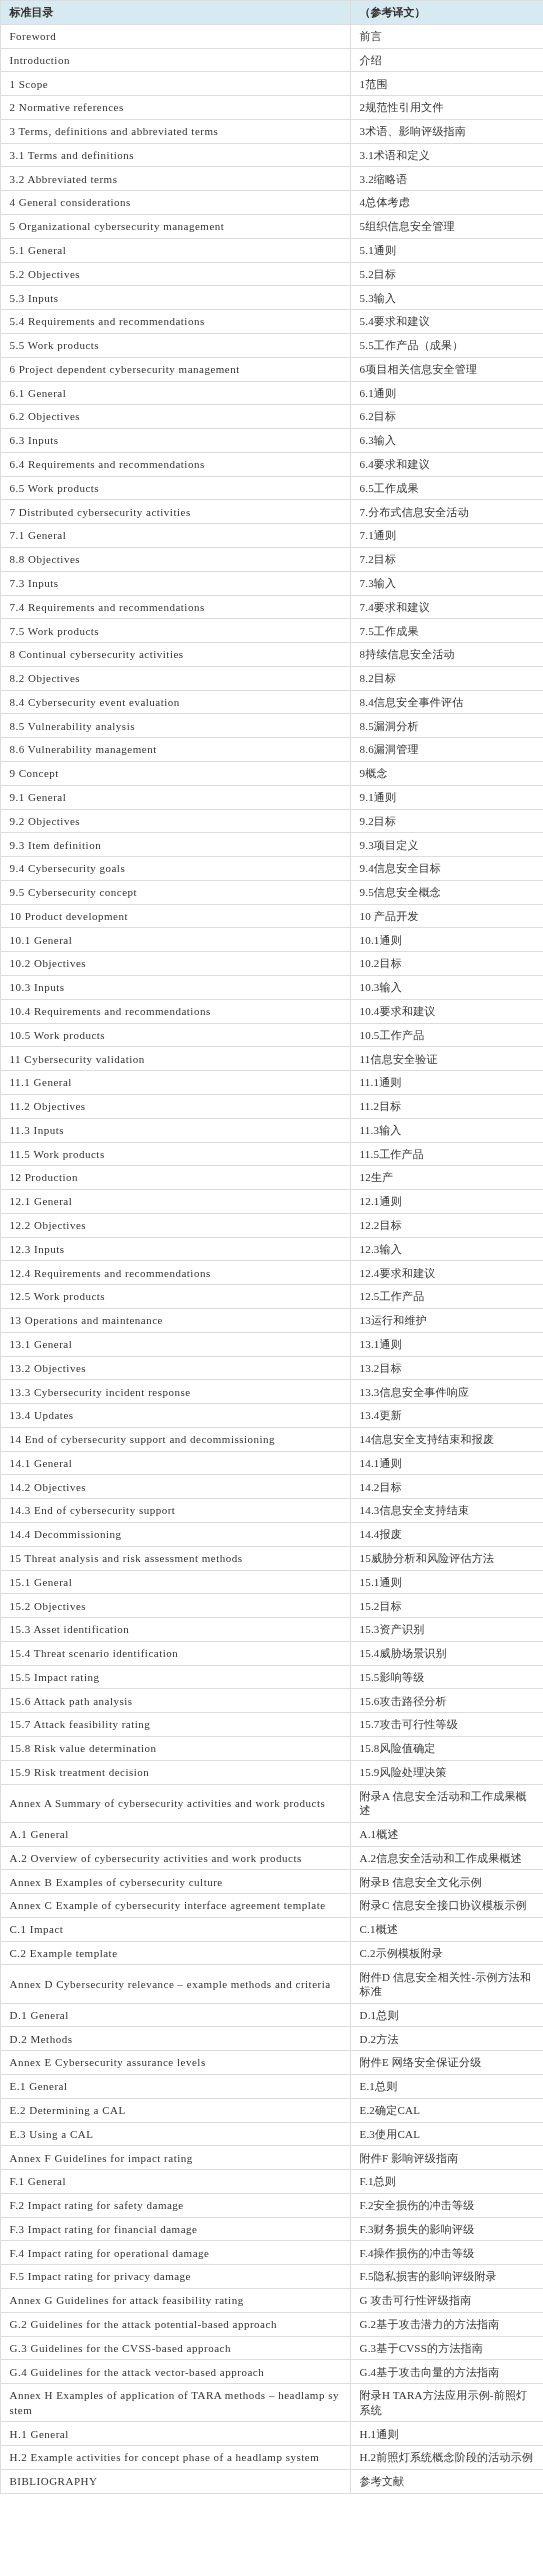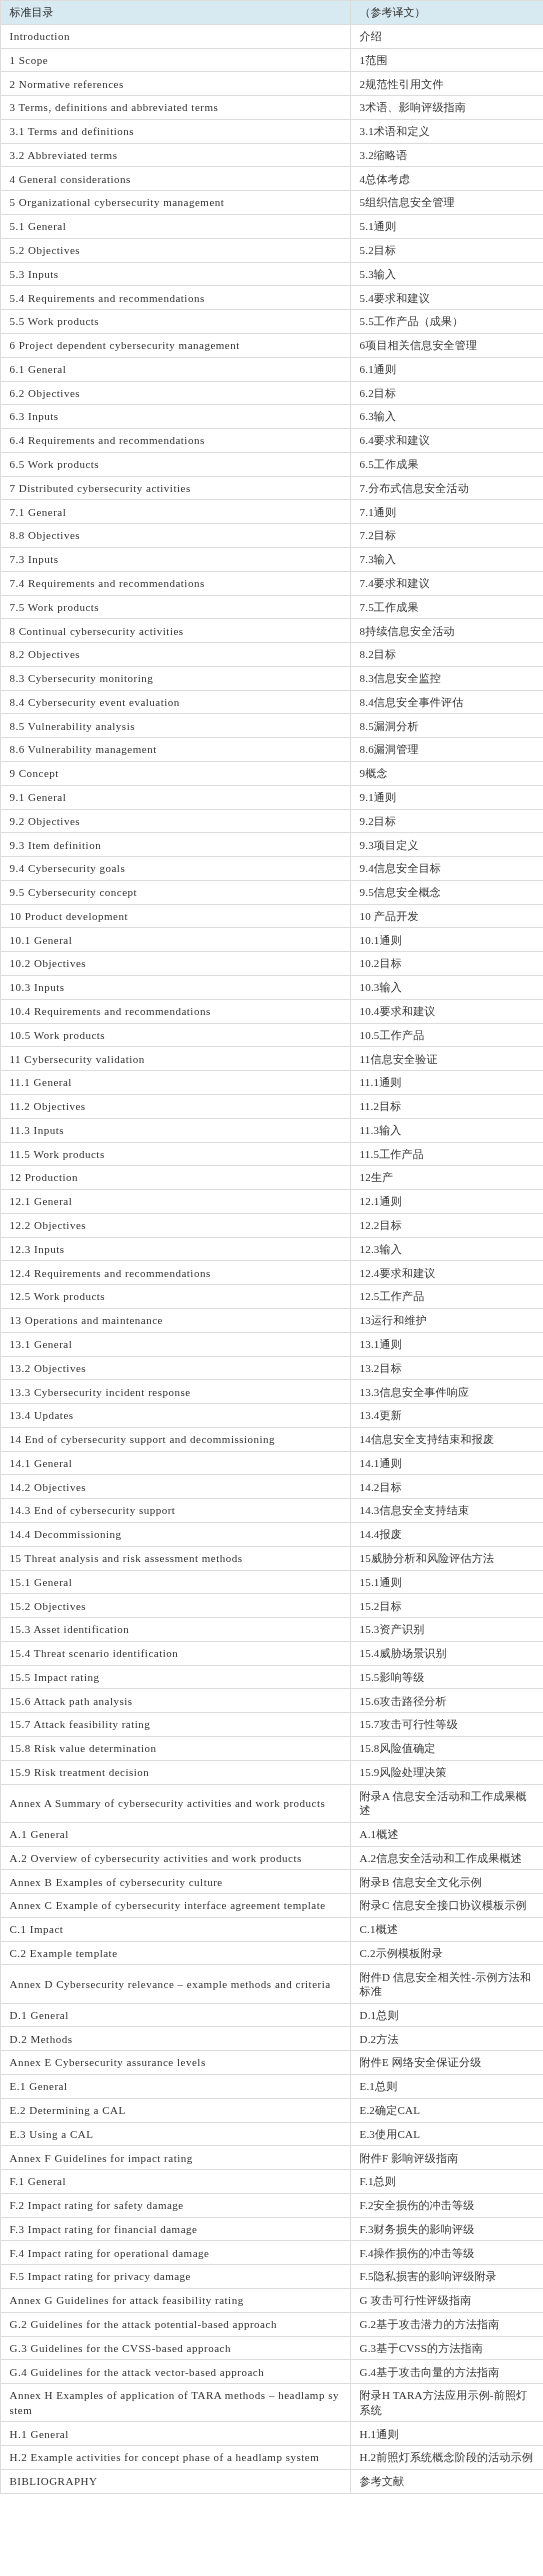--- a/index.html
+++ b/index.html
@@ -25,21 +25,21 @@
     border: 0.8px solid #dcdcdc;
     padding: 4.2px 8.5px;
     height: 14.4px;
     line-height: 14.4px;
     text-align: left;
     vertical-align: middle;
     overflow: hidden;
   }
   table.toc-table thead th {
     background: #d8eaf1;
-    font-weight: normal;
+    font-weight: bold;
     font-size: 11px;
     color: #2f2f2f;
   }
   td.en {
     letter-spacing: 0.5px;
     word-break: break-all;
   }
   td.zh {
     letter-spacing: 0.2px;
   }
@@ -53,20 +53,24 @@
     <col class="c2">
   </colgroup>
   <thead>
     <tr>
       <th>标准目录</th>
       <th>（参考译文）</th>
     </tr>
   </thead>
   <tbody>
       <tr>
+        <td class="en">Foreword</td>
+        <td class="zh">前言</td>
+      </tr>
+      <tr>
         <td class="en">Introduction</td>
         <td class="zh">介绍</td>
       </tr>
       <tr>
         <td class="en">1 Scope</td>
         <td class="zh">1范围</td>
       </tr>
       <tr>
         <td class="en">2 Normative references</td>
         <td class="zh">2规范性引用文件</td>
@@ -159,24 +163,20 @@
         <td class="en">7.5 Work products</td>
         <td class="zh">7.5工作成果</td>
       </tr>
       <tr>
         <td class="en">8 Continual cybersecurity activities</td>
         <td class="zh">8持续信息安全活动</td>
       </tr>
       <tr>
         <td class="en">8.2 Objectives</td>
         <td class="zh">8.2目标</td>
-      </tr>
-      <tr>
-        <td class="en">8.3 Cybersecurity monitoring</td>
-        <td class="zh">8.3信息安全监控</td>
       </tr>
       <tr>
         <td class="en">8.4 Cybersecurity event evaluation</td>
         <td class="zh">8.4信息安全事件评估</td>
       </tr>
       <tr>
         <td class="en">8.5 Vulnerability analysis</td>
         <td class="zh">8.5漏洞分析</td>
       </tr>
       <tr>

